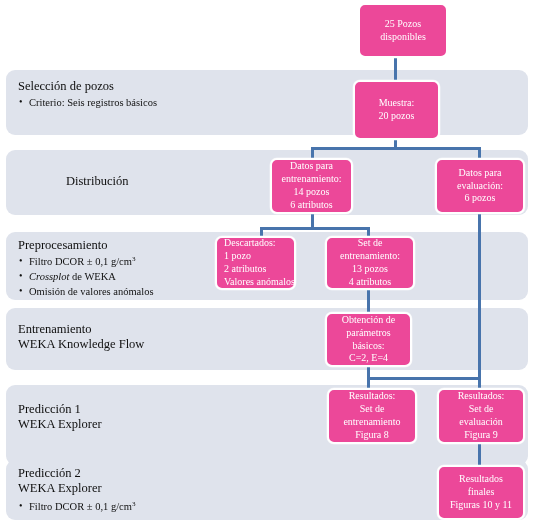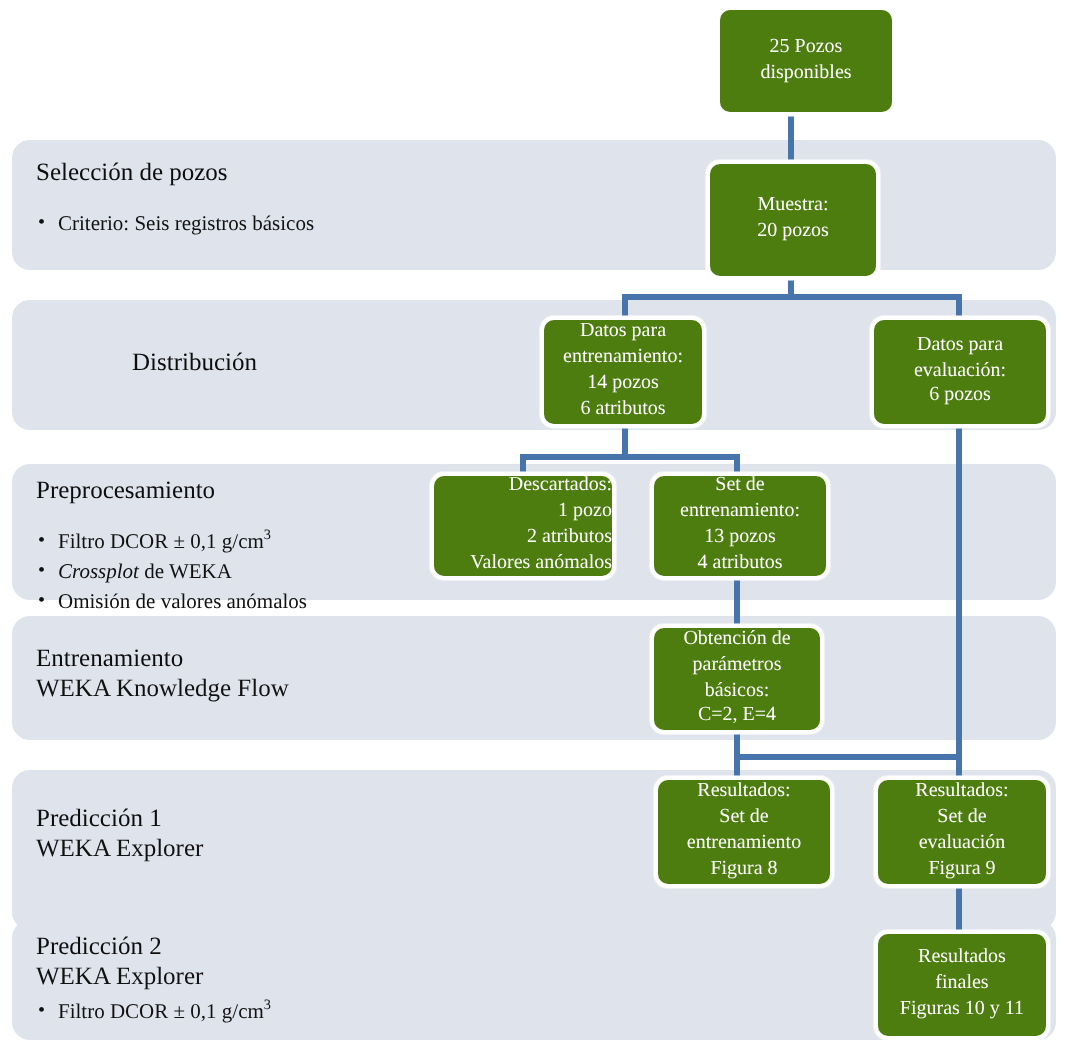--- a/index.html
+++ b/index.html
@@ -38,21 +38,21 @@
     font-size: 12.5px;
     color: #0d0d0d;
     white-space: nowrap;
   }
   .band-sub {
     font-size: 12.5px;
     white-space: nowrap;
   }
   .bullets {
     list-style: none;
-    margin: 12px 0 0 0;
+    margin: 2px 0 0 0;
     padding: 0;
   }
   .bullets li {
     font-size: 10.5px;
     white-space: nowrap;
     padding-left: 11px;
     position: relative;
     line-height: 1.42;
   }
   .bullets li:before {
@@ -62,21 +62,21 @@
     top: -1px;
     font-size: 10px;
   }
   .bullets li .ital { font-style: italic; }
   sup { font-size: 68%; vertical-align: super; line-height: 0; }
 
   
   .node {
     position: absolute;
     box-sizing: border-box;
-    background: #4d7c0f;
+    background: #ec4899;
     border: 2px solid #ffffff;
     border-radius: 7px;
     color: #ffffff;
     font-size: 10px;
     line-height: 1.28;
     display: flex;
     flex-direction: column;
     align-items: center;
     justify-content: center;
     text-align: center;
@@ -193,21 +193,21 @@
     <span class="ln">14 pozos</span>
     <span class="ln">6 atributos</span>
   </div>
 
   <div class="node" style="left:435px; top:158px; width:90px; height:56px;">
     <span class="ln">Datos para</span>
     <span class="ln">evaluación:</span>
     <span class="ln">6 pozos</span>
   </div>
 
-  <div class="node left-align" style="left:215px; top:236px; width:93px; height:54px;align-items:flex-end;">
+  <div class="node left-align" style="left:215px; top:236px; width:81px; height:54px;">
     <span class="ln">Descartados:</span>
     <span class="ln">1 pozo</span>
     <span class="ln">2 atributos</span>
     <span class="ln">Valores anómalos</span>
   </div>
 
   <div class="node" style="left:325px; top:236px; width:90px; height:54px;">
     <span class="ln">Set de</span>
     <span class="ln">entrenamiento:</span>
     <span class="ln">13 pozos</span>

